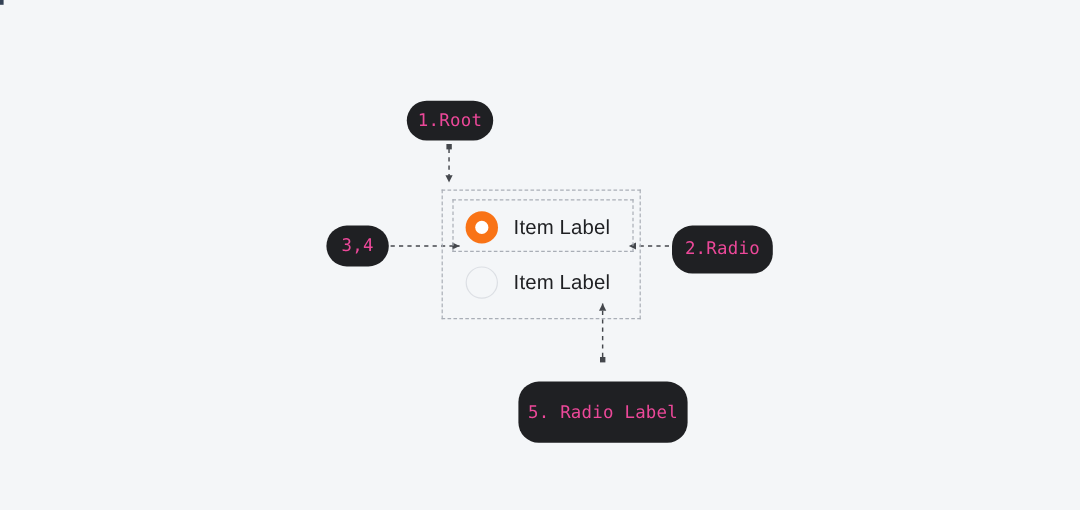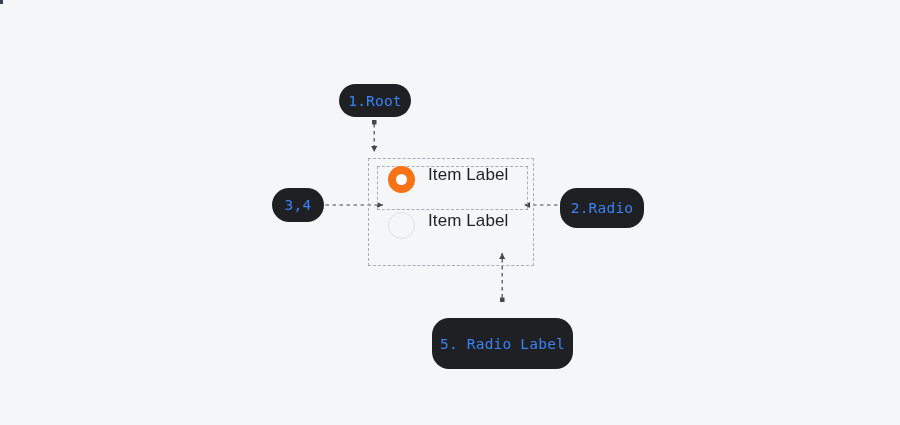--- a/index.html
+++ b/index.html
@@ -53,21 +53,21 @@
   .radio-group {
     position: absolute;
     left: 377px;
     top: 166px;
     width: 151px;
   }
   .radio-row {
     position: relative;
     height: 46px;
     display: flex;
-    align-items: flex-start;
+    align-items: center;
   }
   .radio-dot {
     position: relative;
     width: 27px;
     height: 27px;
     border-radius: 50%;
     box-sizing: border-box;
     flex: 0 0 auto;
     margin-left: 11px;
   }
@@ -96,21 +96,21 @@
     color: #1f2023;
     letter-spacing: 0.1px;
     white-space: nowrap;
     font-family: "Liberation Sans", sans-serif;
   }
 
   
   .pill {
     position: absolute;
     background: #1f2023;
-    color: #3b82f6;
+    color: #ec4899;
     border-radius: 17px;
     font-family: "DejaVu Sans Mono", monospace;
     font-size: 14.5px;
     letter-spacing: 0.2px;
     display: flex;
     align-items: center;
     justify-content: center;
     white-space: nowrap;
     box-sizing: border-box;
   }

